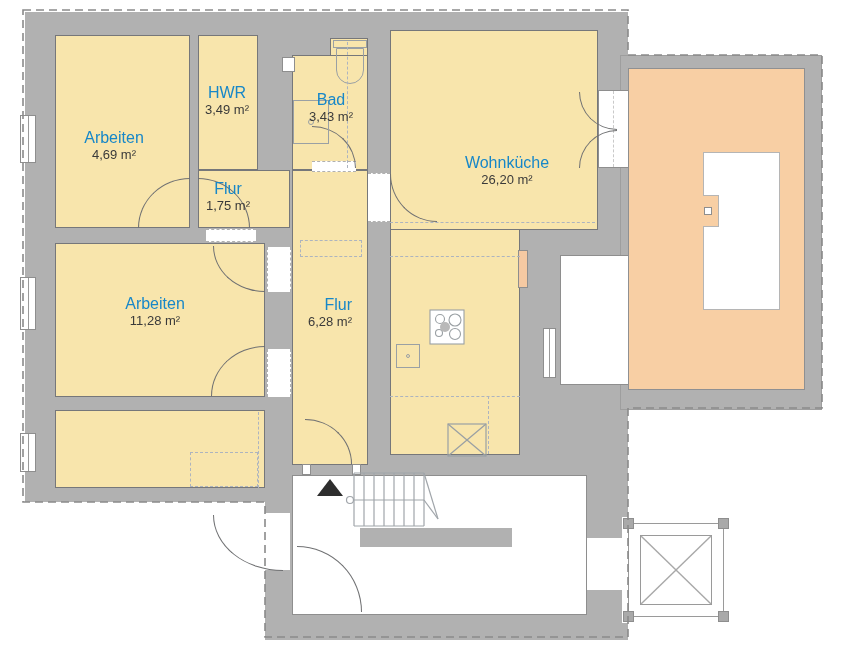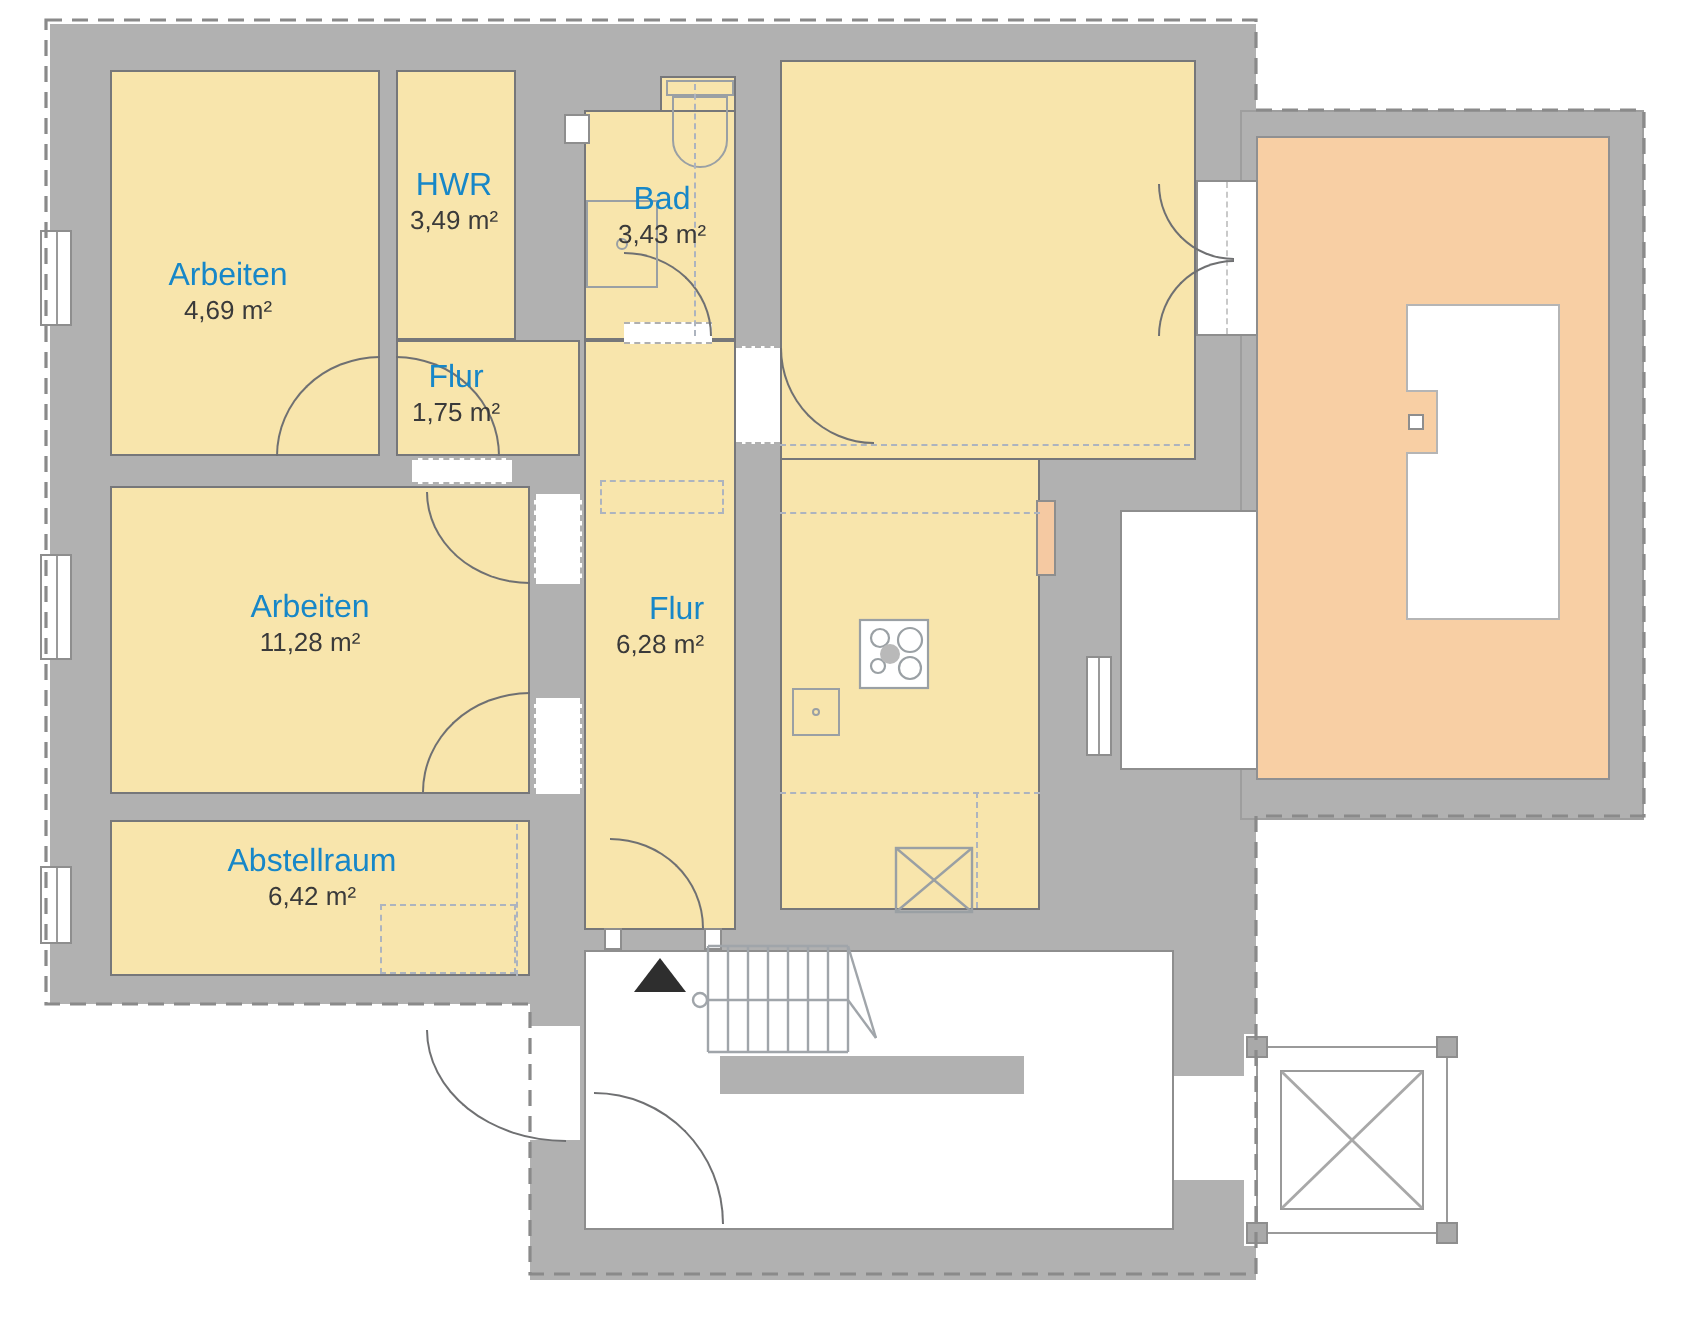--- a/index.html
+++ b/index.html
@@ -176,26 +176,26 @@
     <div class="rarea">3,49 m²</div>
   </div>
   <div class="lbl" style="left:331px;top:108px;">
     <div class="rname">Bad</div>
     <div class="rarea">3,43 m²</div>
   </div>
   <div class="lbl" style="left:228px;top:197px;">
     <div class="rname">Flur</div>
     <div class="rarea">1,75 m²</div>
   </div>
+  <div class="lbl" style="left:507px;top:171px;">
+    <div class="rname">Wohnküche</div>
+    <div class="rarea">26,20 m²</div>
+  </div>
   <div class="lbl" style="left:155px;top:312px;">
     <div class="rname">Arbeiten</div>
     <div class="rarea">11,28 m²</div>
   </div>
   <div class="lbl" style="left:330px;top:313px;text-align:right;">
     <div class="rname">Flur</div>
     <div class="rarea">6,28 m²</div>
   </div>
-  <div class="lbl" style="left:156px;top:439px;">
-    <div class="rname">Abstellraum</div>
-    <div class="rarea">6,42 m²</div>
-  </div>
 
 </div>
 
 </body></html>

